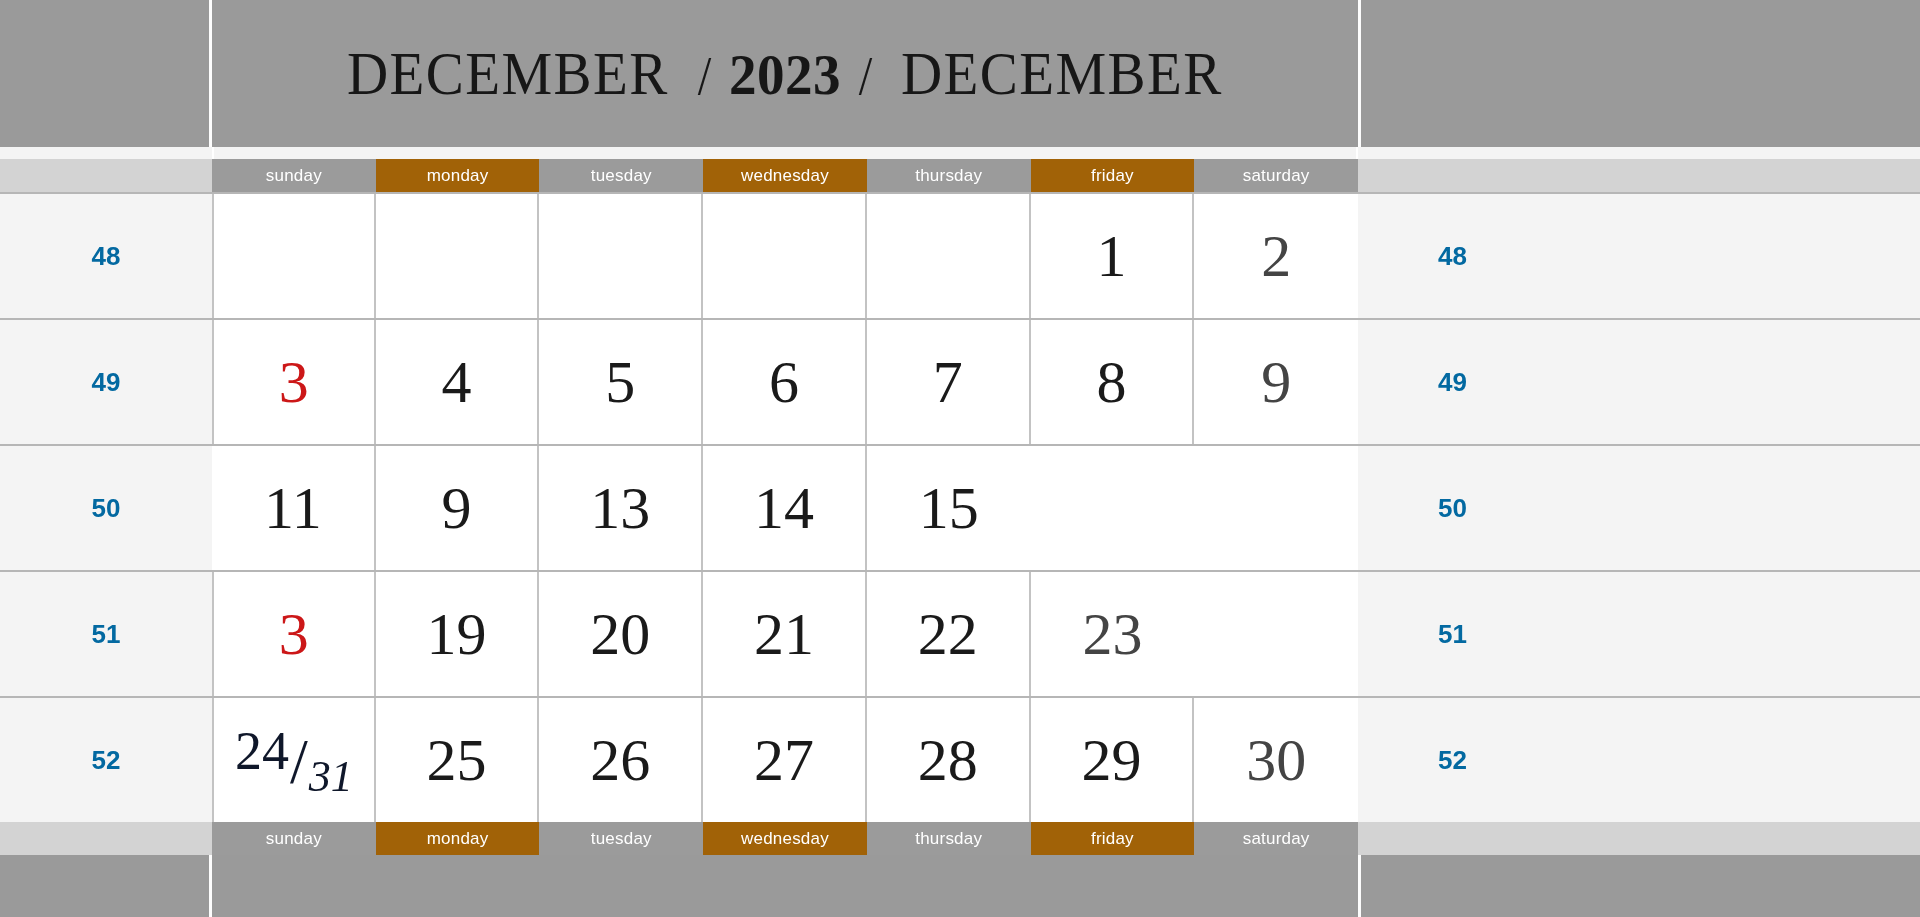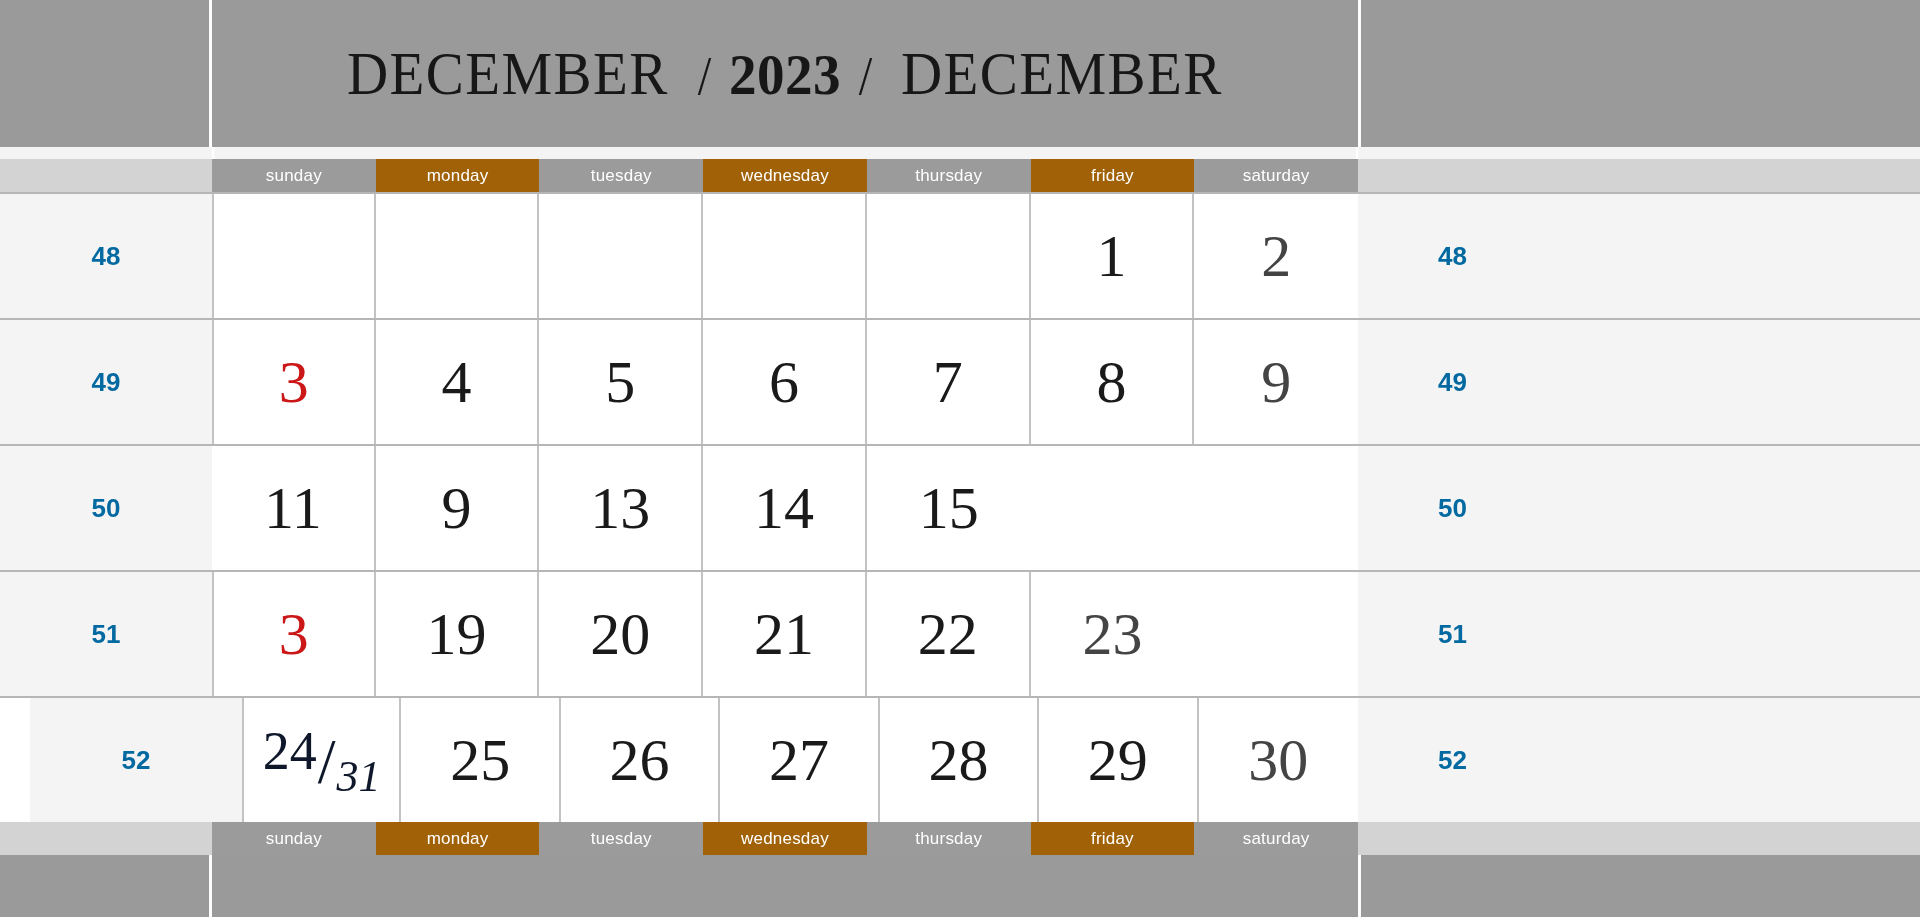--- a/index.html
+++ b/index.html
@@ -125,21 +125,21 @@
     border-top: 2px solid #b6b6b6;
     background: #ffffff;
     min-height: 0;
   }
   .week-row {
     flex: 1 1 0;
     display: flex;
     border-bottom: 2px solid #b6b6b6;
     min-height: 0;
   }
-  .week-row:last-child { border-bottom: none; padding-left: 30px; }
+  .week-row:last-child { border-bottom: none; }
 
   .weeknum {
     flex-shrink: 0;
     background: #f4f4f4;
     display: flex;
     align-items: center;
     justify-content: center;
     color: #0369a1;
     font-family: "Liberation Sans", sans-serif;
     font-size: 26px;

